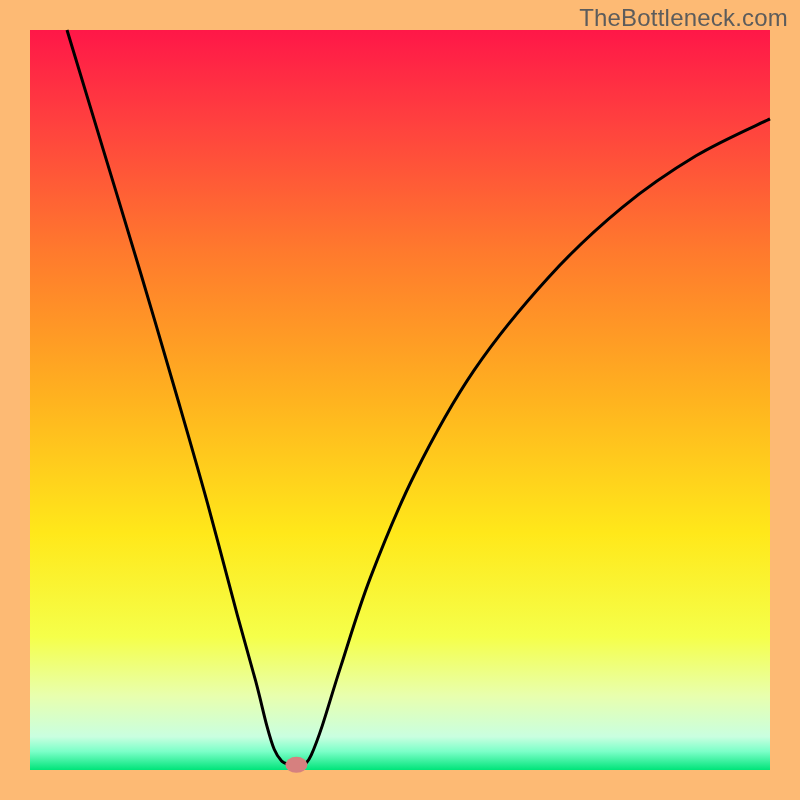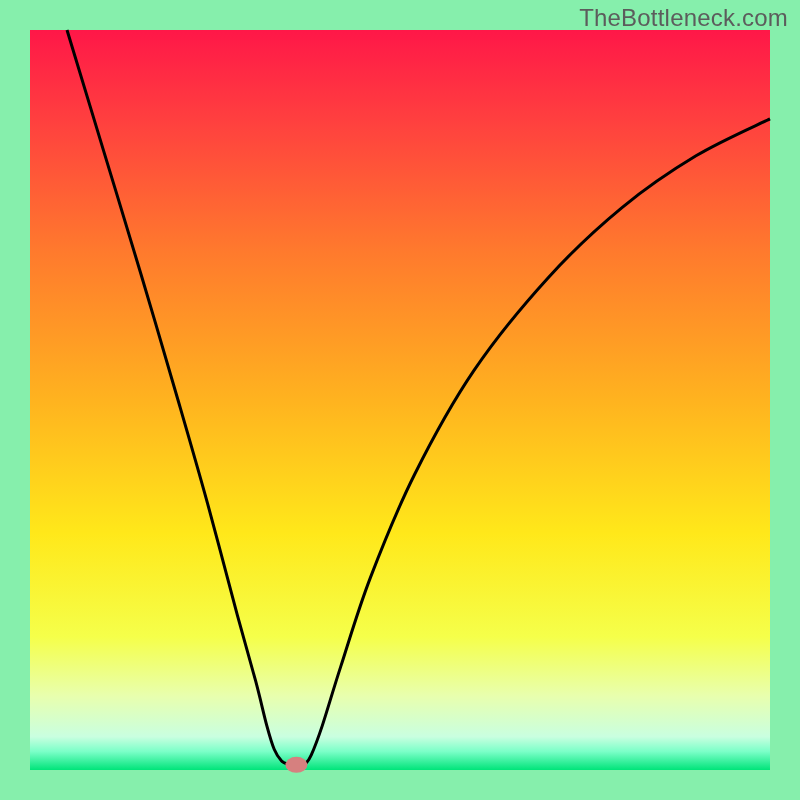--- a/index.html
+++ b/index.html
@@ -9,21 +9,21 @@
     height: 800px;
     background: #000;
     overflow: hidden;
   }
   .frame {
     position: absolute;
     left: 0;
     top: 0;
     width: 800px;
     height: 800px;
-    background: #86efac;
+    background: #fdba74;
   }
   .watermark {
     position: absolute;
     top: 4px;
     right: 12px;
     font-family: Arial, Helvetica, sans-serif;
     font-size: 24px;
     color: #5c5c5c;
     letter-spacing: 0.2px;
   }

